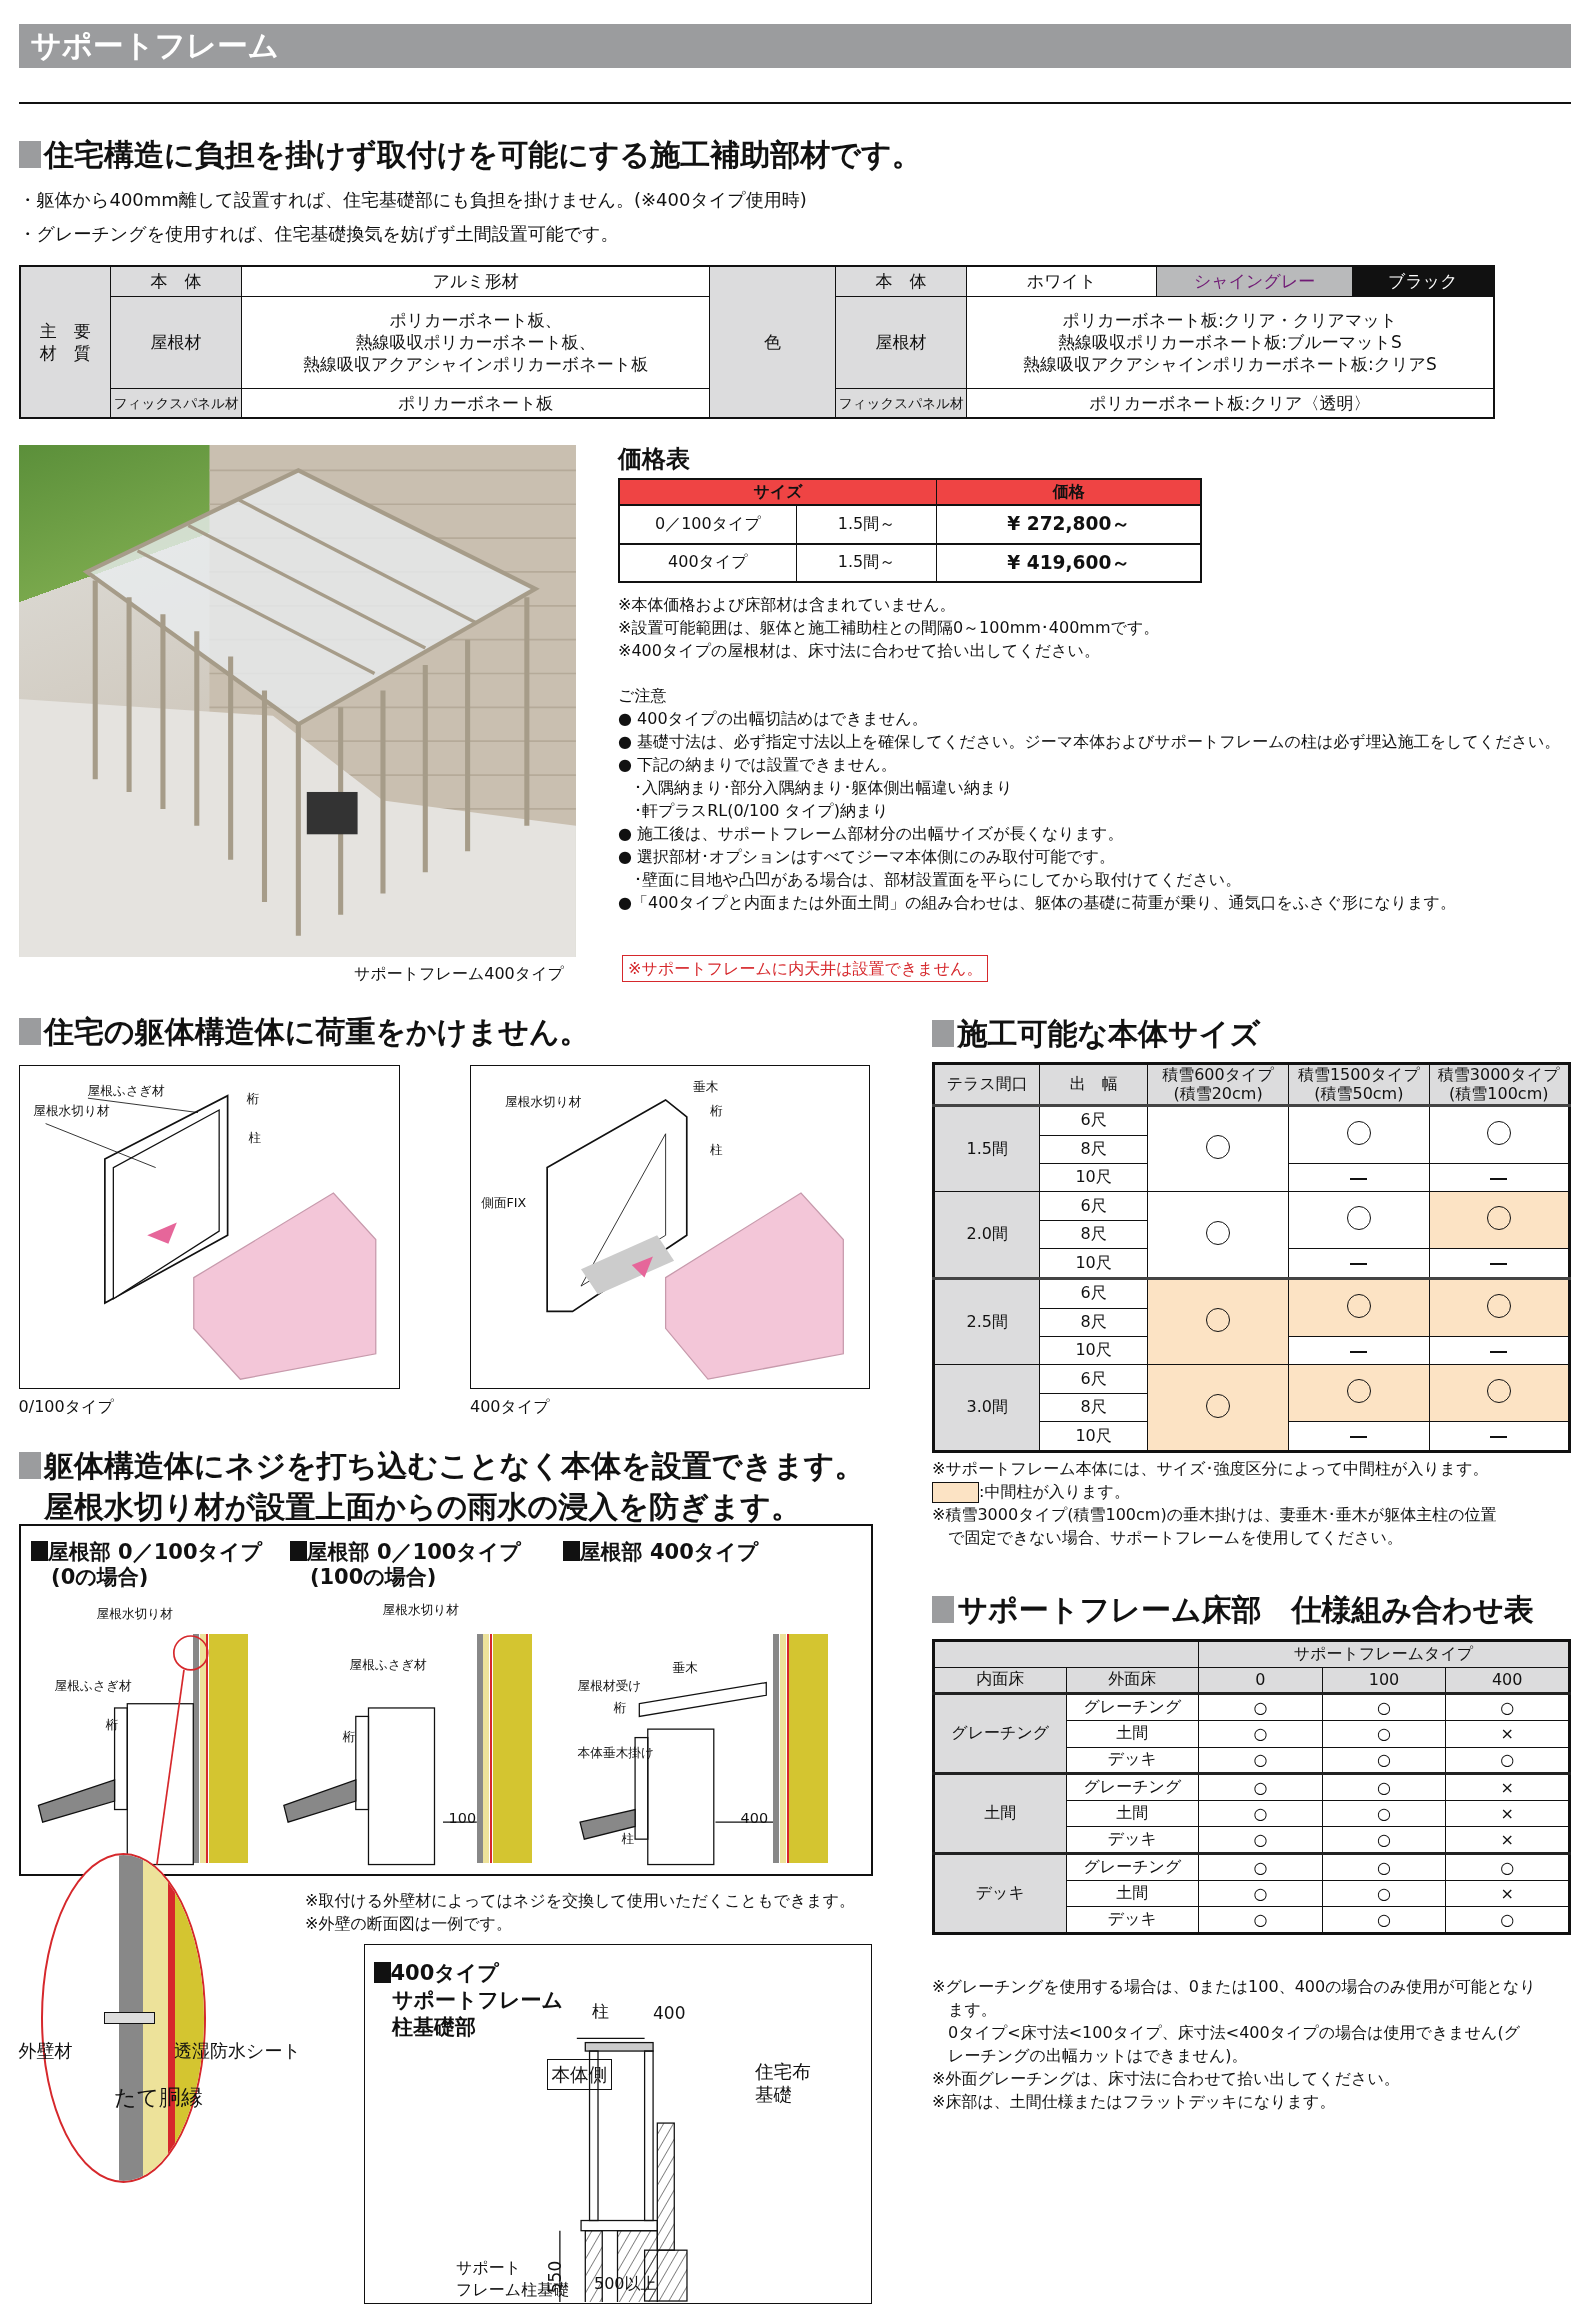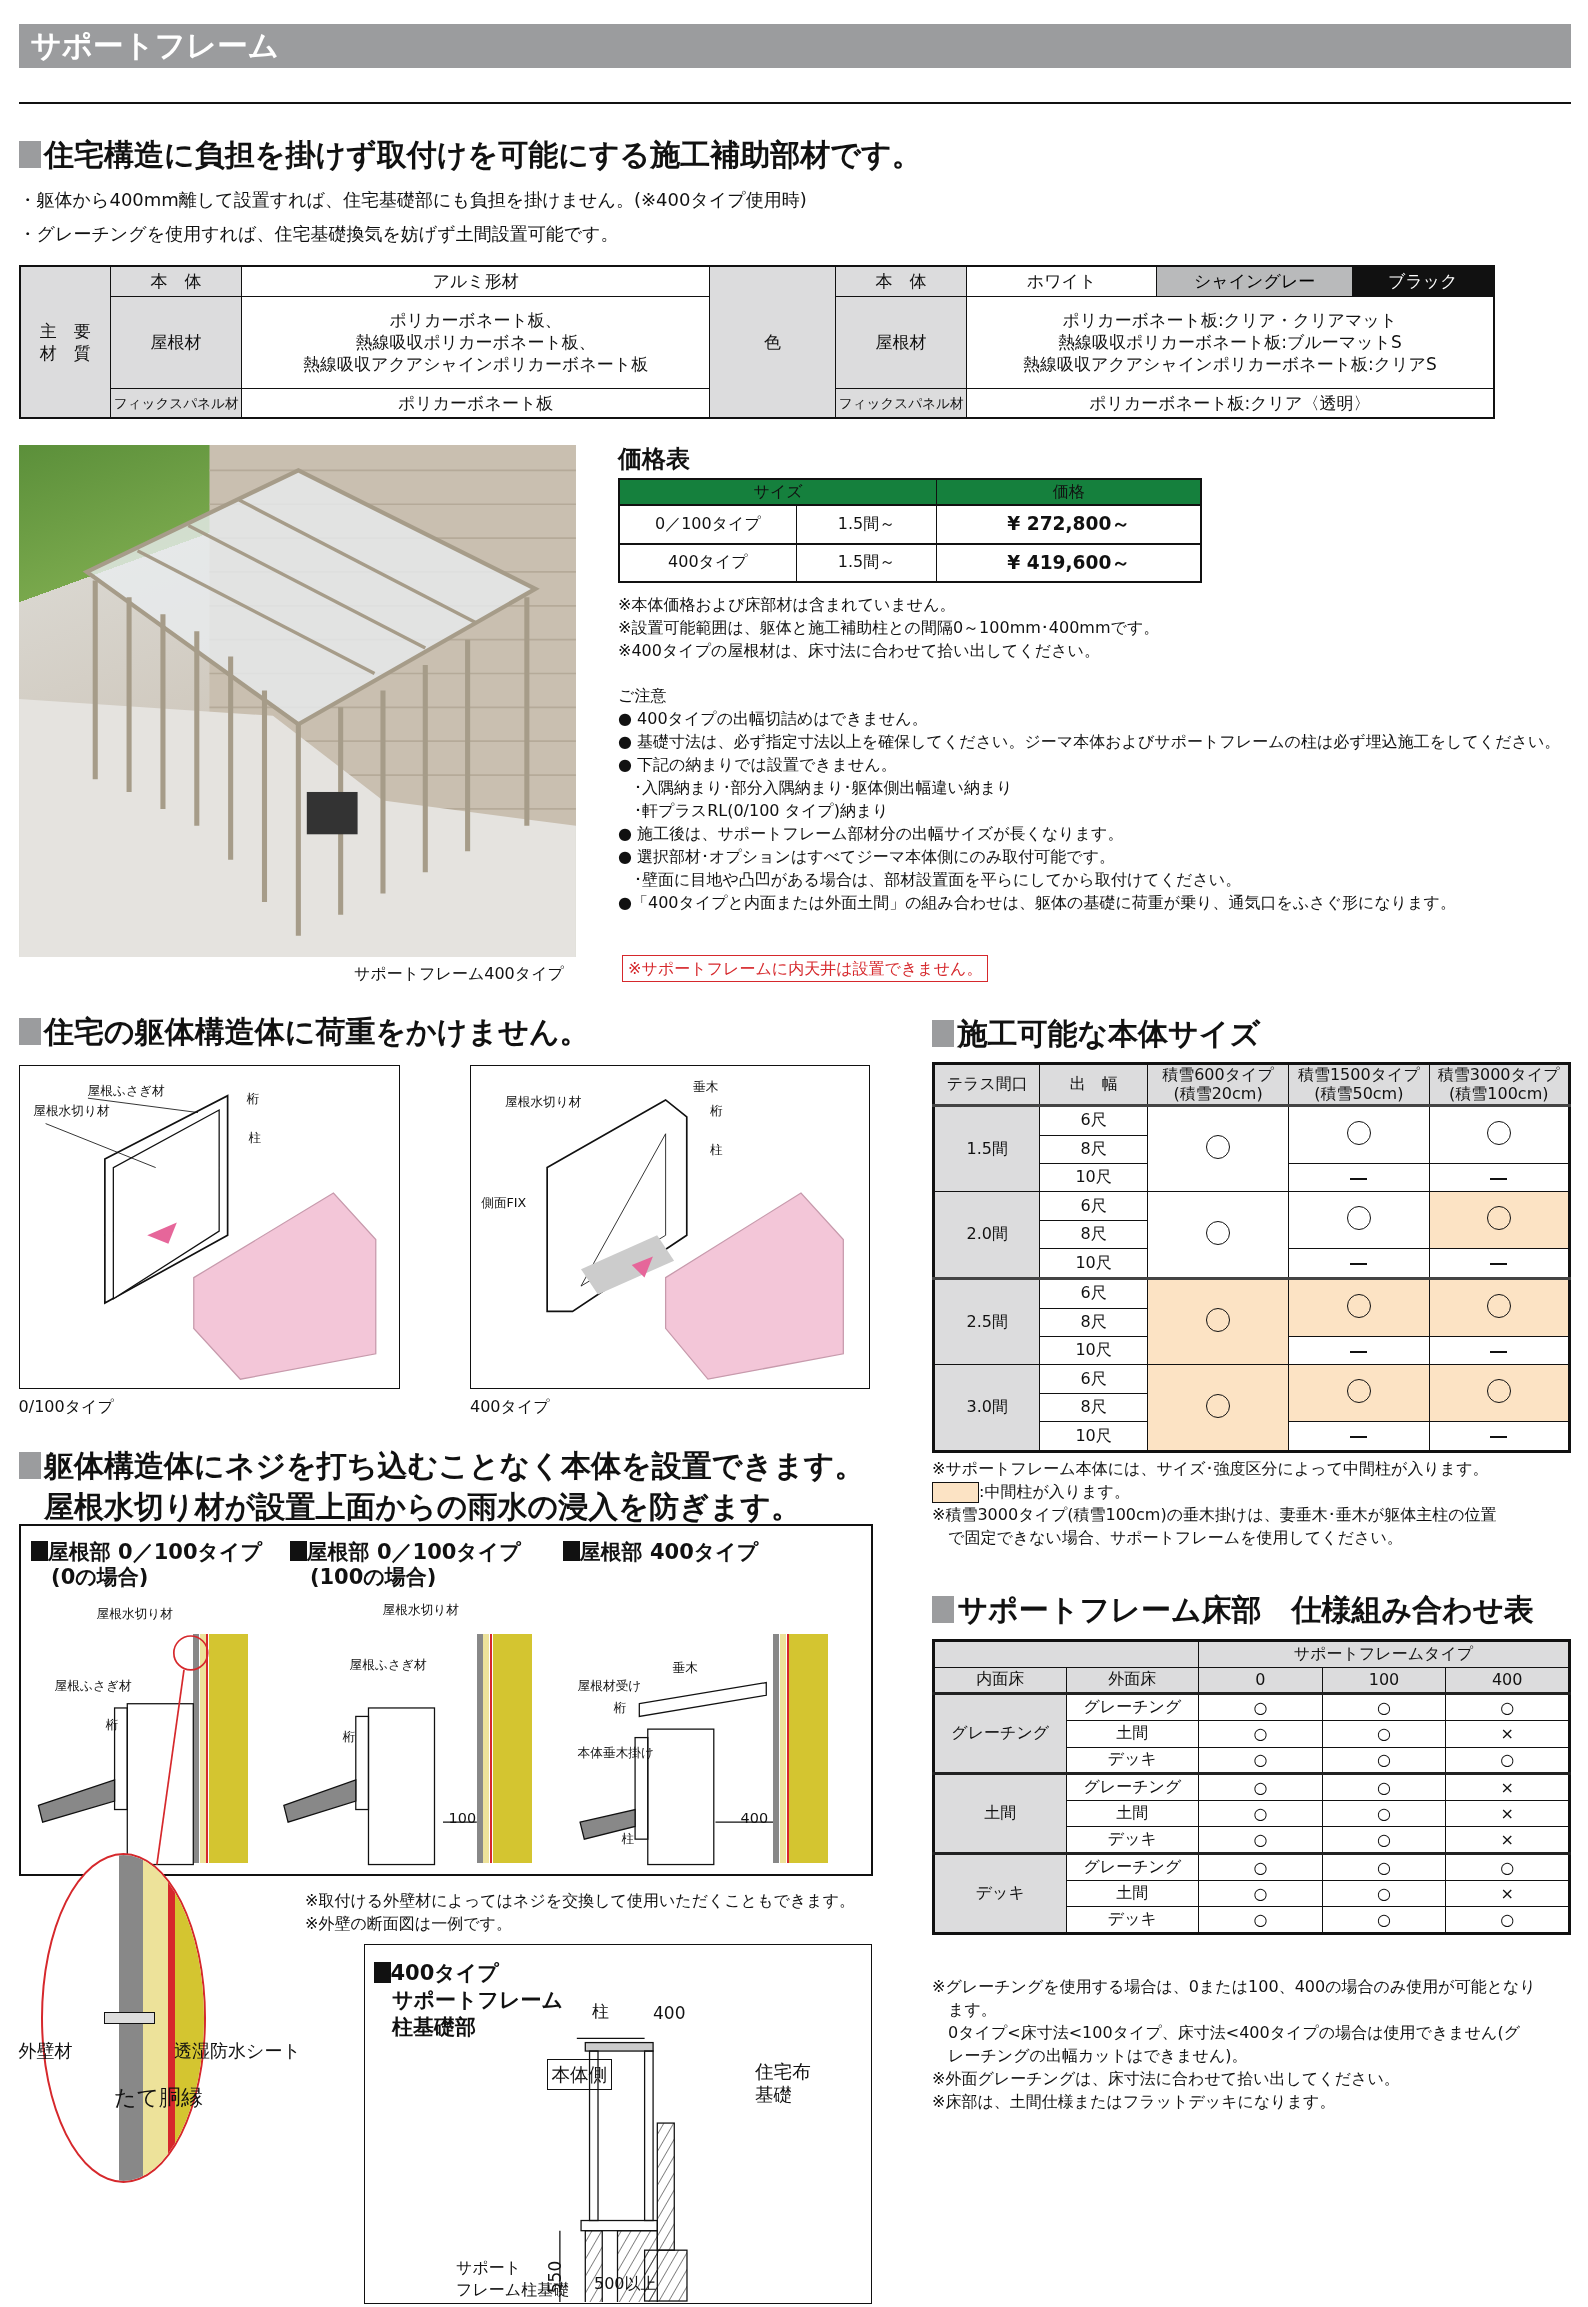--- a/index.html
+++ b/index.html
@@ -9,29 +9,29 @@
   .titlebar{left:18.6px;top:24px;width:1552px;height:44px;background:#9b9c9e;color:#fff;font-size:30.5px;font-weight:bold;padding:5.1px 12px;line-height:34px;}
   .rule{left:18.6px;top:102px;width:1552px;height:1.7px;background:#111;}
   .h2{font-size:30px;font-weight:bold;line-height:36px;white-space:nowrap;}
   .h2 .sq{display:inline-block;width:22px;height:27px;background:#9b9c9e;vertical-align:-3.4px;margin-right:3.4px;}
   .h2b{font-size:30px;font-weight:bold;line-height:41px;}
   .bullet{font-size:18px;line-height:22px;white-space:nowrap;}
   table{border-collapse:collapse;}
   .mat{left:18.6px;top:265px;width:1476px;height:154px;border:2.5px solid #111;font-size:17px;}
   .mat td{border:0.8px solid #111;text-align:center;vertical-align:middle;line-height:22px;}
   .mat .g{background:#dcdcdd;}
-  .mat .shine{background:#b9babb;color:#000000;}
+  .mat .shine{background:#b9babb;color:#701a75;}
   .mat .black{background:#111;color:#fff;}
   .small{font-size:13.6px;}
   .photo{left:18.6px;top:445px;width:557px;height:512px;overflow:hidden;background:linear-gradient(160deg,#5b8f3a 0%,#79a84c 22%,#d9d6cf 22%,#cfc8bd 50%,#bfb6a8 100%);}
   .cap{font-size:16px;white-space:nowrap;}
   .price-title{left:618px;top:443px;font-size:24px;font-weight:bold;}
   .price{left:618px;top:478px;width:584px;height:105px;border:2.5px solid #111;font-size:16px;}
   .price td{border:0.8px solid #111;text-align:center;height:34px;}
-  .price th{background:#15803d;font-weight:normal;border:0.8px solid #111;border-bottom:2.5px solid #111;height:22px;}
+  .price th{background:#ef4444;font-weight:bold;border:0.8px solid #111;border-bottom:2.5px solid #111;height:22px;}
   .price .yen{font-weight:bold;font-size:18.6px;}
   .notes{font-size:16px;line-height:23px;white-space:nowrap;}
   .redbox{left:622px;top:955px;padding:1.7px 5.1px;border:1.7px solid #d6282c;color:#d6282c;font-size:16px;line-height:22px;}
   .box{border:1.7px solid #111;background:#fff;}
   .size{left:932px;top:1062px;width:639px;height:391px;border:3.4px solid #111;font-size:16px;}
   .size td,.size th{border:0.8px solid #111;text-align:center;}
   .size th{background:#dcdcdd;font-weight:normal;line-height:18.6px;height:42px;border-bottom:3.4px solid #444;}
   .size .g{background:#dcdcdd;}
   .size .o{background:#fce3c4;}
   .size tr.sep td{border-top:3.4px solid #444;}

